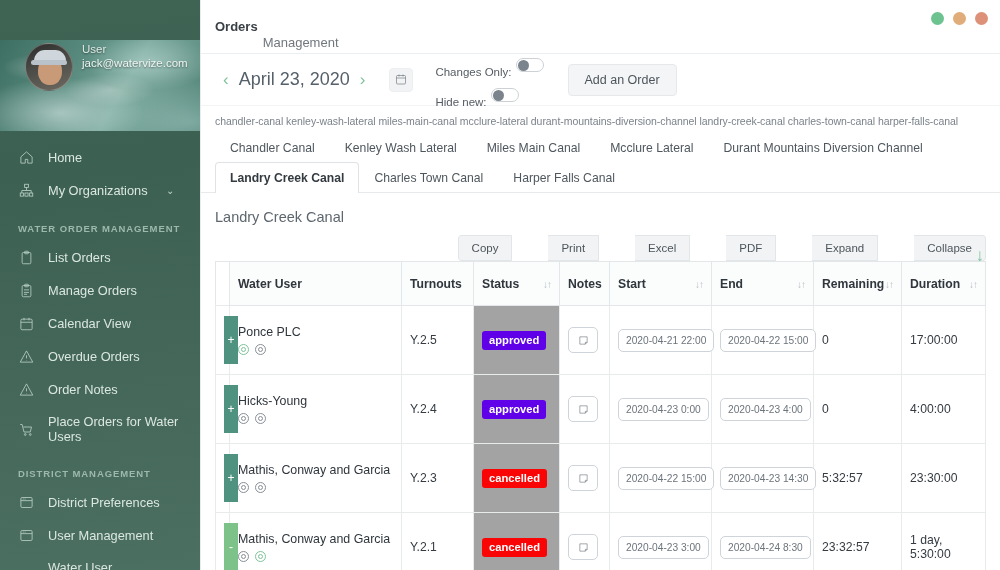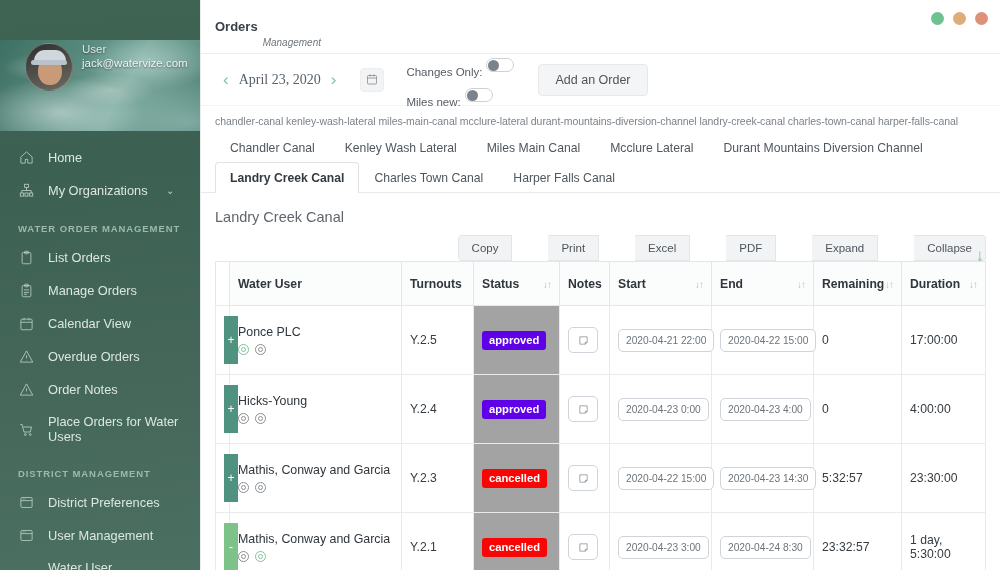--- a/index.html
+++ b/index.html
@@ -93,33 +93,33 @@
     flex: 1 1 auto; height: 570px; background: #ffffff;
     position: relative; overflow: hidden;
     border-left: 1px solid #e9ecee;
   }
   .topbar {
     height: 54px; border-bottom: 1px solid #eceff1;
     display: flex; align-items: center; padding: 0 14px;
     position: relative; background:#fff;
   }
   .topbar .t-title { font-size: 13px; font-weight: bold; color: #3a4046; }
-  .topbar .t-sub { font-size: 10px; font-style: italic; color: #70777d; margin-left: 5px; margin-top: 31px; }
+  .topbar .t-sub { font-size: 13px; color: #70777d; margin-left: 5px; margin-top: 31px; }
   .win-dots { position: absolute; right: 12px; top: 12px; display: flex; gap: 9px; }
   .win-dots i { width: 13px; height: 13px; border-radius: 50%; display: block; }
 
   .datebar {
     height: 52px; display: flex; align-items: center;
     padding: 0 14px; gap: 0px; border-bottom:1px solid #f2f4f5;
   }
   .nav-arrow {
     color: #7dc49a; font-size: 17px; padding: 0 8px; cursor: pointer;
     user-select: none; line-height: 1;
   }
-  .date-label { font-size: 14px; color: #55606a; padding: 0 2px; font-family: Liberation Serif, serif; }
+  .date-label { font-size: 18px; color: #55606a; padding: 0 2px; }
   .cal-btn {
     width: 24px; height: 24px; border-radius: 4px; background: #f2f3f5;
     display: flex; align-items: center; justify-content: center;
     margin-left: 16px; cursor: pointer; border: 1px solid #eceef0;
   }
   .cal-btn svg { width: 12px; height: 12px; stroke: #6d757c; fill:none; stroke-width:1.3;}
   .toggles { margin-left: 22px; display: flex; flex-direction: column; gap: 3px; }
   .tog-row { display: flex; align-items: center; gap: 4px; }
   .tog-row .tg-label { font-size: 11.5px; color: #555c63; margin-top: 15px; }
   .switch {
@@ -392,21 +392,21 @@
       </div>
 
       <div class="toggles">
         <div class="tog-row">
           <span class="tg-label">Changes Only:</span>
           <span class="switch">
               <i></i>
             </span>
         </div>
         <div class="tog-row">
-          <span class="tg-label">Miles new:</span>
+          <span class="tg-label">Hide new:</span>
           <span class="switch">
               <i></i>
             </span>
         </div>
       </div>
 
       <button class="add-order-btn">Add an Order</button>
     </div>
 
     <div class="tagline">chandler-canal kenley-wash-lateral miles-main-canal mcclure-lateral durant-mountains-diversion-channel landry-creek-canal charles-town-canal harper-falls-canal</div>

